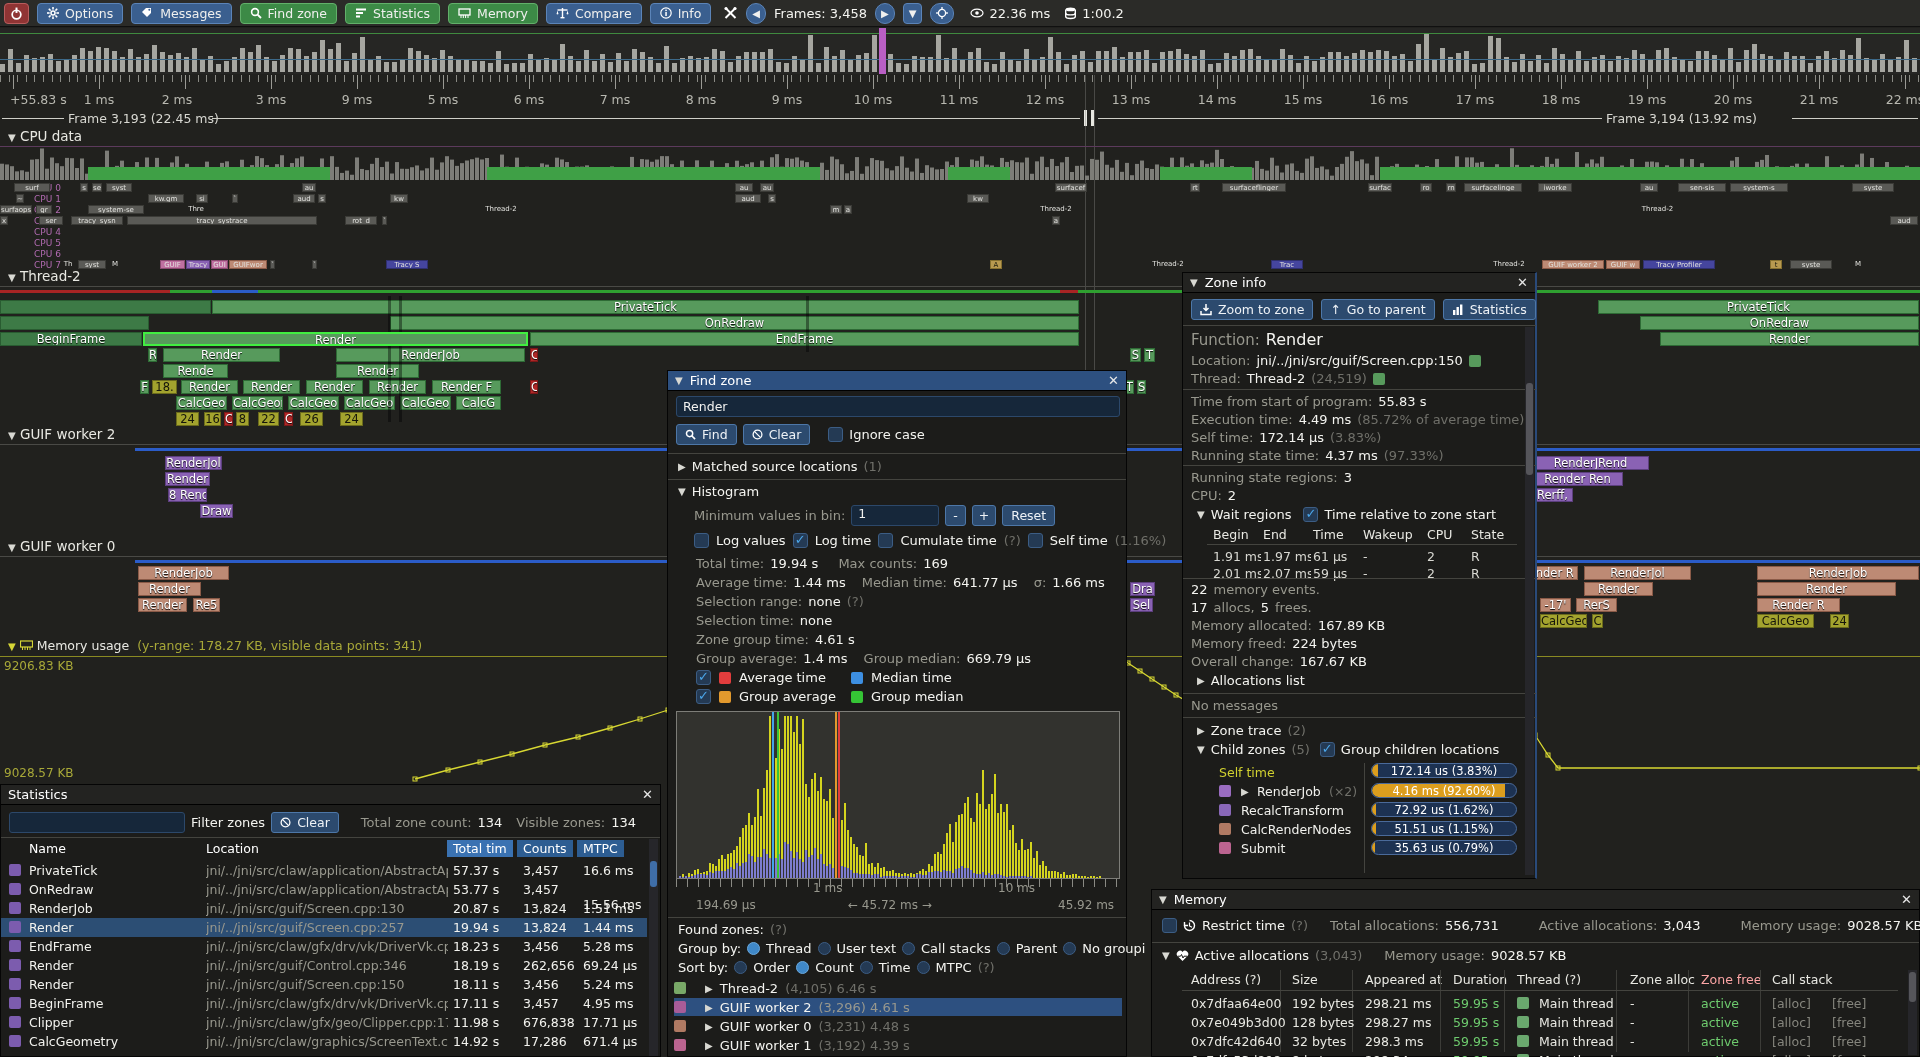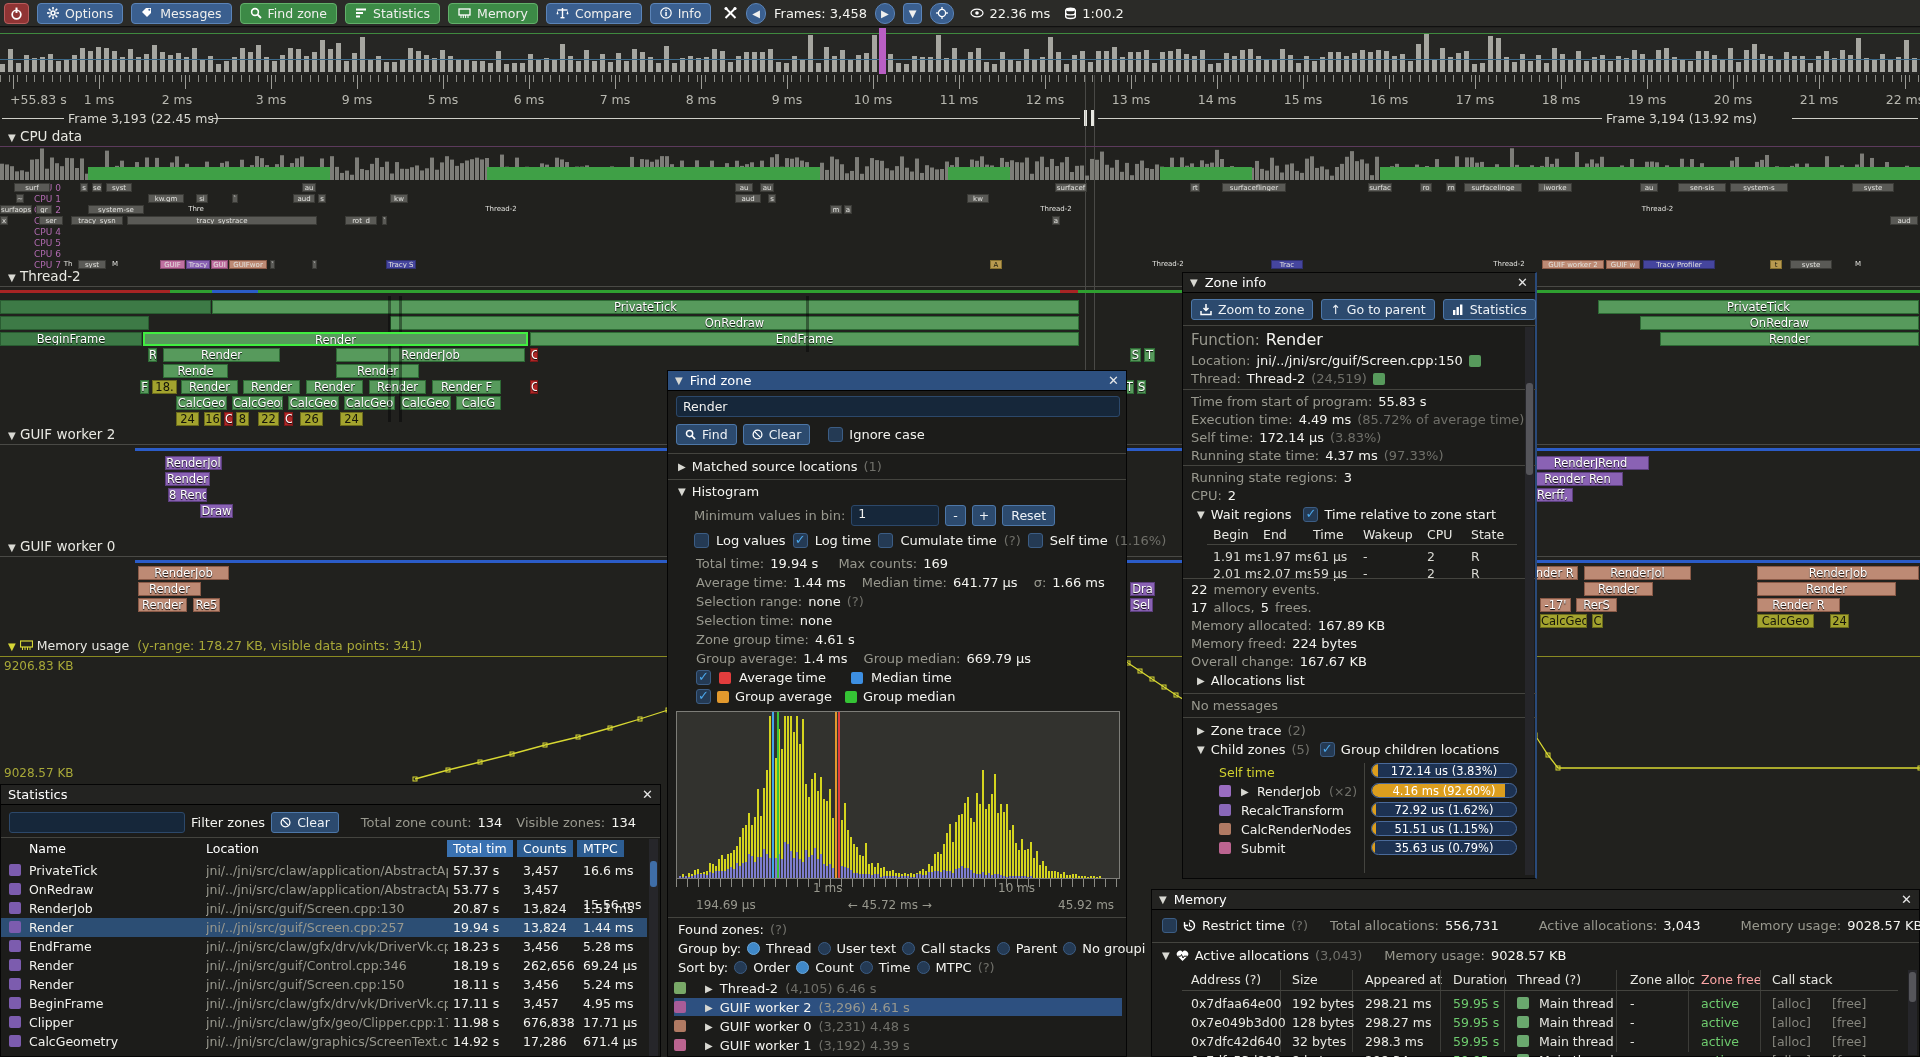--- a/index.html
+++ b/index.html
@@ -972,21 +972,21 @@
       <div class="cpuname" style="left: 34px; top: 260px;">CPU 7</div>
       <div class="chip z-gr" style="left: 60px; top: 260px; width: 16px;">Th</div>
       <div class="chip z-gy" style="left: 78px; top: 260px; width: 28px;">syst</div>
       <div class="chip z-gr" style="left: 109px; top: 260px; width: 12px;">M</div>
       <div class="chip z-pk" style="left: 160px; top: 260px; width: 25px;">GUIF</div>
       <div class="chip z-pu" style="left: 186px; top: 260px; width: 24px;">Tracy</div>
       <div class="chip z-pk" style="left: 211px; top: 260px; width: 17px;">GUI</div>
       <div class="chip z-sa" style="left: 229px; top: 260px; width: 38px;">GUIFwor</div>
       <div class="chip z-gy" style="left: 270px; top: 260px; width: 5px;">`</div>
       <div class="chip z-gy" style="left: 312px; top: 260px; width: 5px;">`</div>
-      <div class="chip z-bl" style="left: 386px; top: 260px; width: 30px;">Tracy S</div>
+      <div class="chip z-bl" style="left: 386px; top: 260px; width: 42px;">Tracy S</div>
       <div class="chip z-tn" style="left: 990px; top: 260px; width: 12px;">A</div>
       <div class="chip z-gr" style="left: 1127px; top: 260px; width: 82px;">Thread-2</div>
       <div class="chip z-bl" style="left: 1271px; top: 260px; width: 32px;">Trac</div>
       <div class="chip z-gr" style="left: 1479px; top: 260px; width: 60px;">Thread-2</div>
       <div class="chip z-sa" style="left: 1542px; top: 260px; width: 62px;">GUIF worker 2</div>
       <div class="chip z-sa" style="left: 1606px; top: 260px; width: 34px;">GUIF w</div>
       <div class="chip z-bl" style="left: 1643px; top: 260px; width: 72px;">Tracy Profiler</div>
       <div class="chip z-tn" style="left: 1770px; top: 260px; width: 12px;">t</div>
       <div class="chip z-gy" style="left: 1790px; top: 260px; width: 42px;">syste</div>
       <div class="chip z-gr" style="left: 1852px; top: 260px; width: 12px;">M</div>
@@ -1347,21 +1347,21 @@
         <span class="lbl" style="margin-left:10px">Group median:</span>
         <span class="val">669.79 µs</span>
       </div>
     <div id="fz-legend1" class="row-flex" style="left:28px;top:299px;gap:8px">
         <span class="cb on"></span>
         <span class="swatch" style="background: rgb(226, 61, 61);"></span>
         <span class="val" style="width: 104px;">Average time</span>
         <span class="swatch" style="background: rgb(61, 143, 226);"></span>
         <span class="val" style="width: 104px;">Median time</span>
       </div>
-    <div id="fz-legend2" class="row-flex" style="left:28px;top:318px;">
+    <div id="fz-legend2" class="row-flex" style="left:28px;top:318px;gap:8px">
         <span class="cb on"></span>
         <span class="swatch" style="background: rgb(226, 153, 45);"></span>
         <span class="val" style="width: 104px;">Group average</span>
         <span class="swatch" style="background: rgb(53, 196, 53);"></span>
         <span class="val" style="width: 104px;">Group median</span>
       </div>
     <div id="fz-hist" class="hist" style="left:8px;top:340px;width:444px;height:168px">
         <div class="hbar" style="left: 2px; width: 2px; height: 2.268px; background: rgb(212, 212, 30);"></div>
         <div class="hbar" style="left: 2px; width: 2px; height: 1.98183px; background: rgb(125, 125, 208);"></div>
         <div class="hbar" style="left: 5px; width: 2px; height: 4.05977px; background: rgb(212, 212, 30);"></div>

